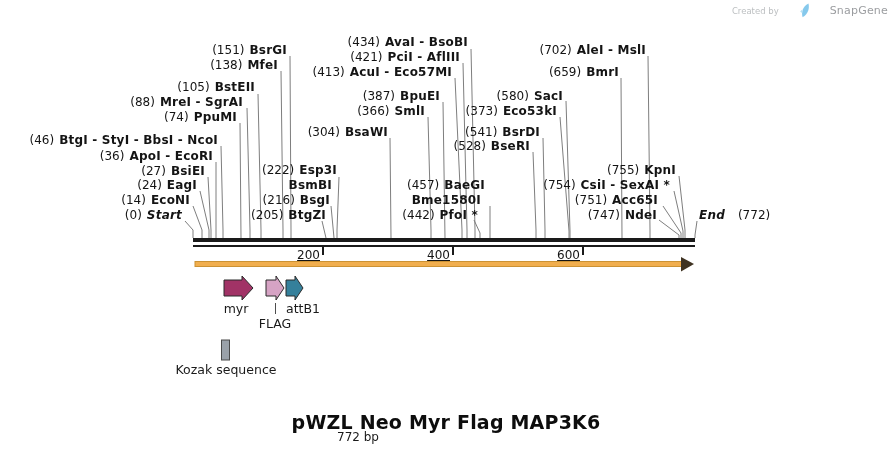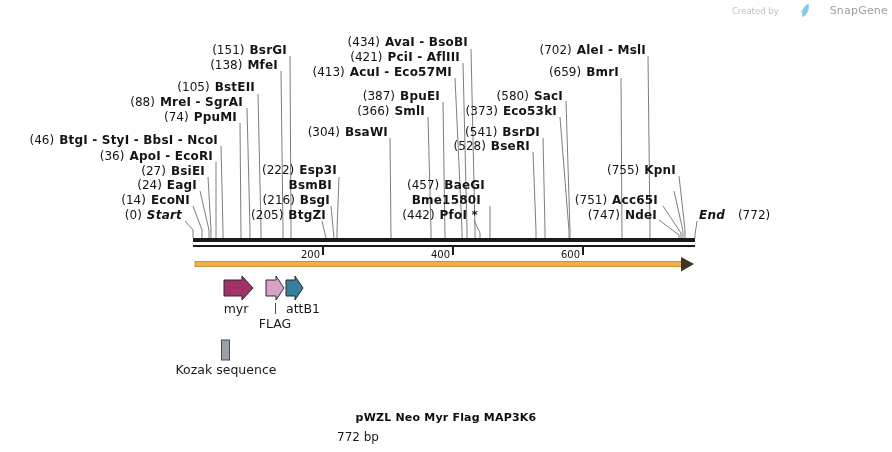--- a/index.html
+++ b/index.html
@@ -7,24 +7,24 @@
     position:relative;width:892px;height:452px;background:#ffffff;overflow:hidden;
     font-family:"DejaVu Sans","Liberation Sans",sans-serif;color:#141414;
   }
   svg.overlay{position:absolute;left:0;top:0;}
   .ez{position:absolute;white-space:nowrap;font-size:12px;line-height:14px;color:#141414;text-align:right;}
   .ez .p{font-weight:400;}
   .ez .p:not(:empty){margin-right:5px;}
   .ez .n{font-weight:700;letter-spacing:0.2px;}
   .ez .it{font-style:italic;}
   .ez .endp{margin-left:13px;font-weight:400;margin-top:33px;}
-  .tickl{position:absolute;font-size:10px;line-height:12px;color:#141414;}
+  .tickl{position:absolute;font-size:12px;line-height:12px;color:#141414;text-decoration:underline;}
   .featl{position:absolute;font-size:12.5px;line-height:14px;text-align:center;color:#1a1a1a;}
   .title{position:absolute;left:0;top:411px;width:892px;text-align:center;
-         font-size:11px;font-weight:700;letter-spacing:0.2px;color:#0d0d0d;}
+         font-size:19px;font-weight:700;letter-spacing:0.2px;color:#0d0d0d;}
   .subtitle{position:absolute;left:0;top:430px;width:716px;text-align:center;font-size:12px;color:#1a1a1a;}
   .wm{position:absolute;top:3px;right:4px;display:flex;align-items:center;gap:20px;}
   .wm .cb{font-size:8.5px;color:#bcbfc1;}
   .wm .brand{font-size:11px;color:#9b9da0;font-weight:500;letter-spacing:0.2px;text-align:center;}
 </style>
 </head>
 <body>
 
 <div class="canvas">
 
@@ -107,20 +107,21 @@
   <div class="ez" style="top:193px;right:411px"><span class="p"></span><span class="n">Bme1580I</span></div>
   <div class="ez" style="top:178px;right:407px"><span class="p">(457)</span><span class="n">BaeGI</span></div>
   <div class="ez" style="top:139px;right:362px"><span class="p">(528)</span><span class="n">BseRI</span></div>
   <div class="ez" style="top:125px;right:352px"><span class="p">(541)</span><span class="n">BsrDI</span></div>
   <div class="ez" style="top:104px;right:335px"><span class="p">(373)</span><span class="n">Eco53kI</span></div>
   <div class="ez" style="top:89px;right:329px"><span class="p">(580)</span><span class="n">SacI</span></div>
   <div class="ez" style="top:65px;right:273px"><span class="p">(659)</span><span class="n">BmrI</span></div>
   <div class="ez" style="top:43px;right:246px"><span class="p">(702)</span><span class="n">AleI - MslI</span></div>
   <div class="ez" style="top:208px;right:235px"><span class="p">(747)</span><span class="n">NdeI</span></div>
   <div class="ez" style="top:193px;right:234px"><span class="p">(751)</span><span class="n">Acc65I</span></div>
+  <div class="ez" style="top:178px;right:222px"><span class="p">(754)</span><span class="n">CsiI - SexAI *</span></div>
   <div class="ez" style="top:163px;right:216px"><span class="p">(755)</span><span class="n">KpnI</span></div>
 
   <div class="ez" style="top:208px;right:710px"><span class="p">(0)</span><span class="n it">Start</span></div>
   <div class="ez" style="top:208px;left:699px"><span class="n it">End</span><span class="p endp">(772)</span></div>
 
   <div class="tickl" style="top:249px;right:572px">200</div>
   <div class="tickl" style="top:249px;right:442px">400</div>
   <div class="tickl" style="top:249px;right:312px">600</div>
 
   <div class="featl" style="left:210px;top:302px;width:52px">myr</div>

